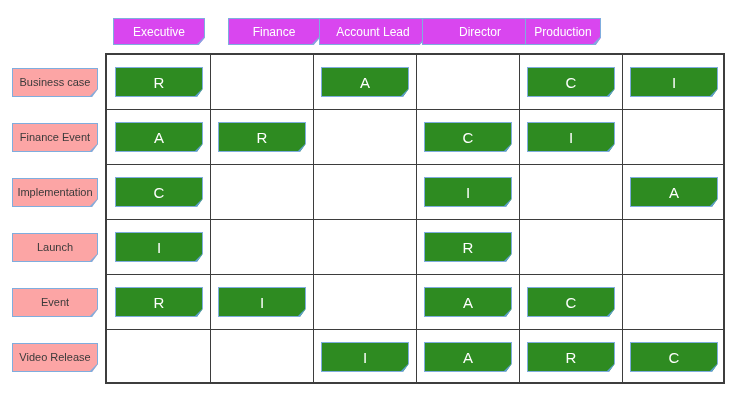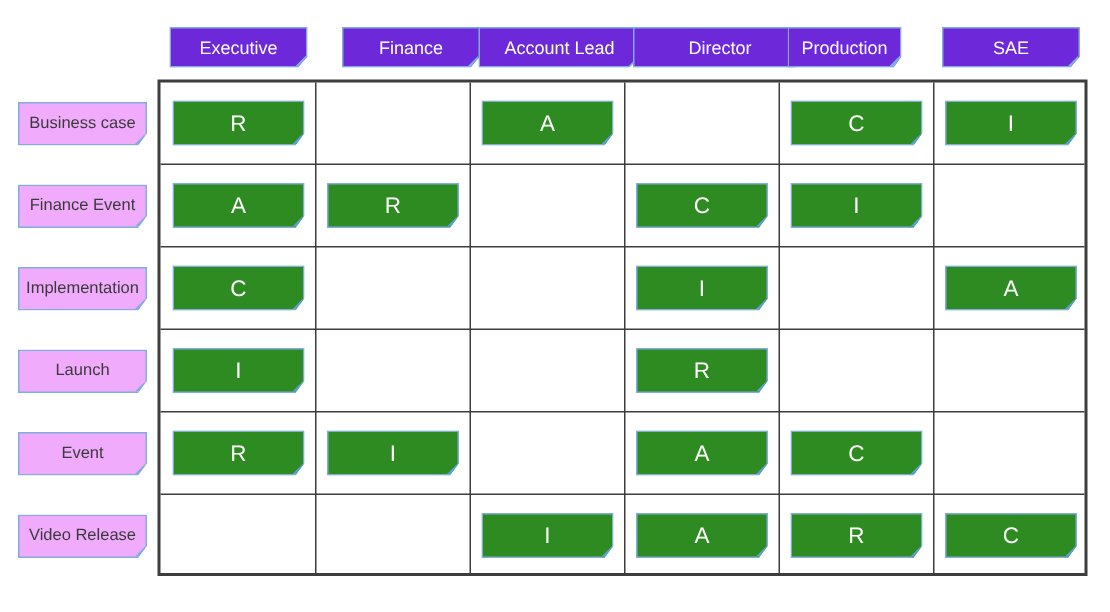--- a/index.html
+++ b/index.html
@@ -40,31 +40,31 @@
     bottom: 0;
     width: 7px;
     height: 7px;
     background: #7FADDE;
     -webkit-clip-path: polygon(100% 0, 100% 100%, 0 100%);
     clip-path: polygon(100% 0, 100% 100%, 0 100%);
   }
 
   
   .col-head {
-    background: #6d28d9;
+    background: #d946ef;
     color: #ffffff;
     font-size: 12px;
     height: 27px;
     top: 18px;
     white-space: nowrap;
   }
 
   
   .row-label {
-    background: #f0abfc;
+    background: #fca5a5;
     color: #3a3a3a;
     font-size: 11px;
     height: 29px;
     left: 12px;
     width: 86px;
     white-space: nowrap;
   }
 
   
   #matrix {
@@ -121,24 +121,20 @@
     <span class="fold"></span>
   </div>
   <div class="chip col-head" style="left:422px; width:116px;">
     <span>Director</span>
     <span class="fold"></span>
   </div>
   <div class="chip col-head" style="left:525px; width:76px;">
     <span>Production</span>
     <span class="fold"></span>
   </div>
-  <div class="chip col-head" style="left:628px; width:92px;">
-    <span>SAE</span>
-    <span class="fold"></span>
-  </div>
 
   <div class="chip row-label" style="top:68px;">
     <span>Business case</span>
     <span class="fold"></span>
   </div>
   <div class="chip row-label" style="top:123px;">
     <span>Finance Event</span>
     <span class="fold"></span>
   </div>
   <div class="chip row-label" style="top:178px;">

